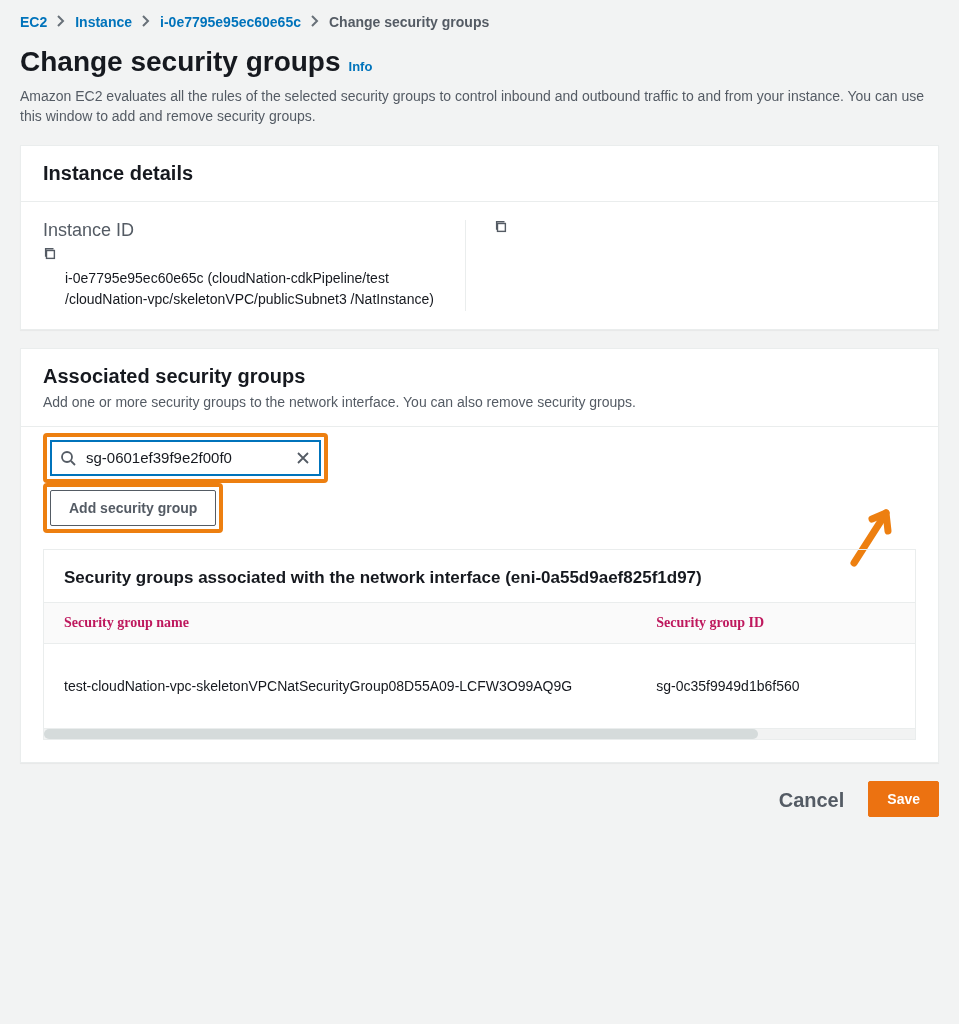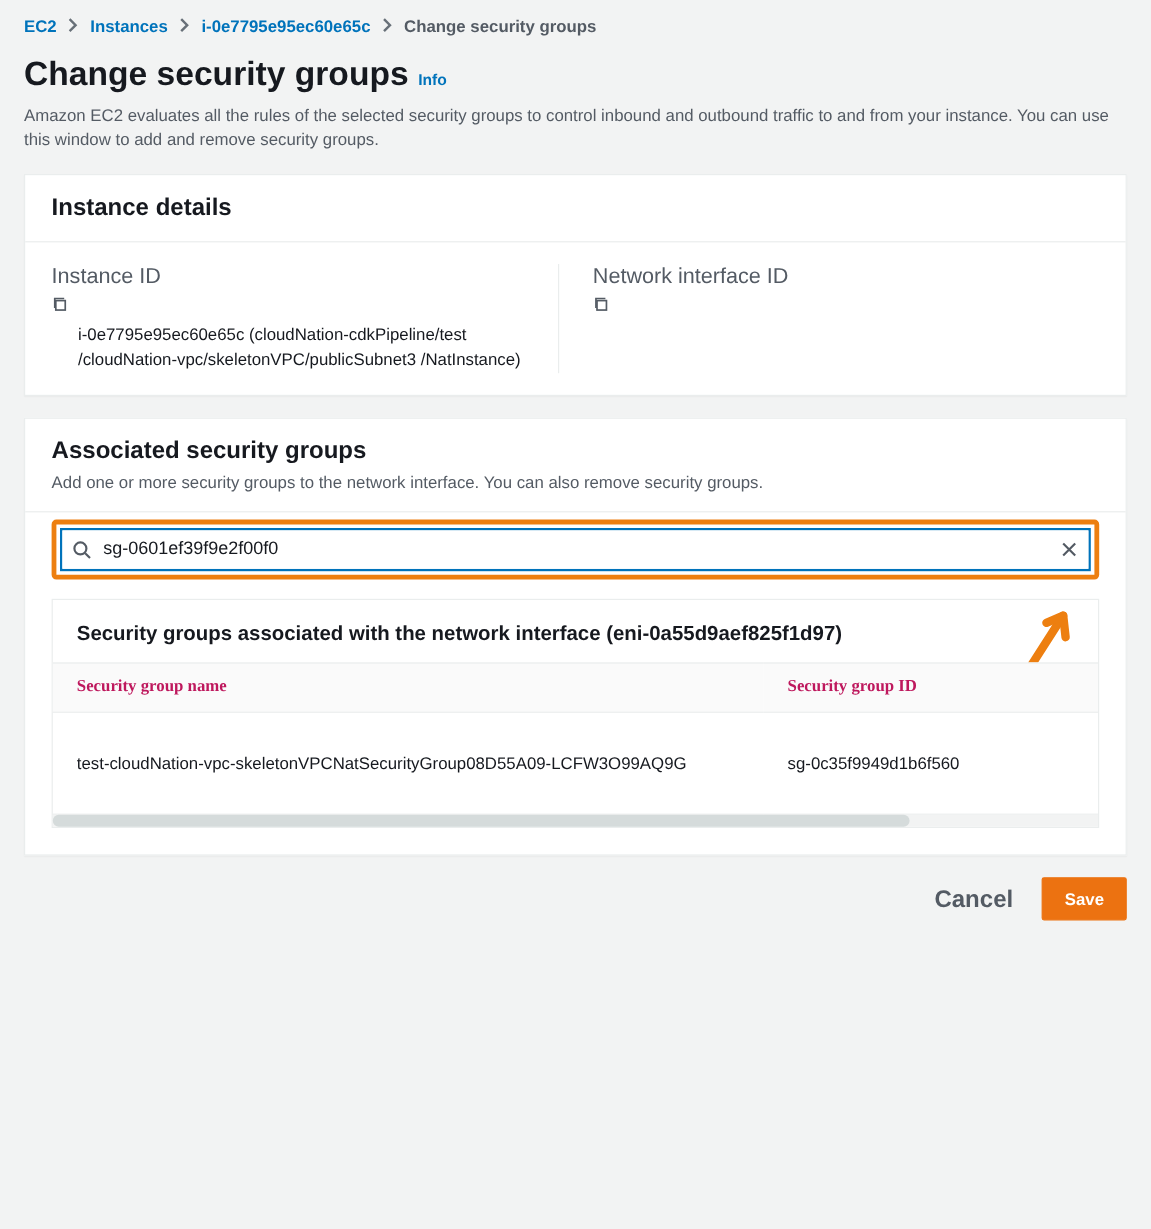--- a/index.html
+++ b/index.html
@@ -35,21 +35,21 @@
   
   .kv-grid { display: flex; }
   .kv-col { flex: 1; padding-right: 20px; }
   .kv-col + .kv-col { border-left: 1px solid #eaeded; padding-left: 28px; }
   .kv-label { font-size: 18px; color: #545b64; margin-bottom: 6px; }
   .kv-copy { margin-bottom: 4px; }
   .kv-value { font-size: 14px; color: #16191f; line-height: 1.55; word-break: break-word; margin-left: 22px; }
   .copy-icon svg { width: 14px; height: 14px; stroke: #545b64; fill: none; }
 
   
-  .search-row { display: flex; align-items: flex-end; padding: 6px 22px 16px 22px; }
+  .search-row { display: flex; align-items: flex-start; padding: 6px 22px 16px 22px; flex-direction: column; }
   .hl-box { border: 4px solid #ed7f10; border-radius: 4px; padding: 3px; }
   .hl-search { flex: 1; }
   .search-wrap { position: relative; display: flex; align-items: center; border: 2px solid #0073bb; height: 36px; background: #fff; }
   .search-wrap .mag { position: absolute; left: 8px; display: flex; }
   .search-wrap .mag svg { width: 16px; height: 16px; stroke: #545b64; fill: none; }
   .search-wrap input { flex: 1; border: none; outline: none; font-size: 15px; padding: 0 34px; height: 100%; color: #16191f; font-family: inherit; }
   .search-wrap .clear { position: absolute; right: 8px; cursor: pointer; display:flex; }
   .search-wrap .clear svg { width: 16px; height: 16px; stroke: #545b64; }
   .btn { display: inline-flex; align-items: center; justify-content: center; height: 36px; padding: 0 18px; border: 1px solid #545b64; background: #fff; color: #545b64; font-weight: 700; font-size: 14px; cursor: pointer; border-radius: 2px; }
   .btn-primary { background: #ec7211; border-color: #ec7211; color: #fff; }
@@ -72,21 +72,21 @@
   .btn-link { border: none; background: transparent; color: #545b64; font-weight: 700; cursor: pointer; font-size: 20px; padding: 8px 14px; }
 </style>
 </head>
 <body>
 
 <nav class="breadcrumb">
   <a href="#" class="crumb-link">EC2</a>
   <span class="sep"><svg viewBox="0 0 8 12">
         <path d="M1 1l5 5-5 5" fill="none" stroke-width="2"></path>
       </svg></span>
-  <a href="#" class="crumb-link">Instances</a>
+  <a href="#" class="crumb-link">Instance</a>
   <span class="sep"><svg viewBox="0 0 8 12">
         <path d="M1 1l5 5-5 5" fill="none" stroke-width="2"></path>
       </svg></span>
   <a href="#" class="crumb-link">i-0e7795e95ec60e65c</a>
   <span class="sep"><svg viewBox="0 0 8 12">
         <path d="M1 1l5 5-5 5" fill="none" stroke-width="2"></path>
       </svg></span>
   <span class="crumb-current">Change security groups</span>
 </nav>
 
@@ -108,21 +108,20 @@
           <span class="copy-icon">
             <svg viewBox="0 0 16 16">
                 <rect x="4" y="4" width="9" height="9" stroke-width="1.6"></rect>
                 <path d="M3 11V2h9" stroke-width="1.6"></path>
               </svg>
           </span>
         </div>
         <div class="kv-value">i-0e7795e95ec60e65c (cloudNation-cdkPipeline/test /cloudNation-vpc/skeletonVPC/publicSubnet3 /NatInstance)</div>
       </div>
       <div class="kv-col">
-        <div class="kv-label">Network interface ID</div>
         <div class="kv-copy">
           <span class="copy-icon">
             <svg viewBox="0 0 16 16">
                 <rect x="4" y="4" width="9" height="9" stroke-width="1.6"></rect>
                 <path d="M3 11V2h9" stroke-width="1.6"></path>
               </svg>
           </span>
         </div>
       </div>
     </div>
@@ -144,20 +143,23 @@
               <path d="M11 11l4 4" stroke-width="1.8"></path>
             </svg>
         </span>
         <input type="text" value="sg-0601ef39f9e2f00f0" style="">
         <span class="clear">
           <svg viewBox="0 0 16 16">
               <path d="M3 3l10 10M13 3L3 13" stroke-width="1.8"></path>
             </svg>
         </span>
       </div>
+    </div>
+    <div class="hl-box">
+      <button class="btn">Add security group</button>
     </div>
   </div>
 
   <div class="arrow-annot" style="top:150px; right:36px;">
     <svg viewBox="0 0 60 70">
       <path d="M12 64 L44 14" stroke="#ed7f10" stroke-width="7" fill="none" stroke-linecap="round"></path>
       <path d="M44 14 L30 20 M44 14 L46 32" stroke="#ed7f10" stroke-width="7" fill="none" stroke-linecap="round"></path>
     </svg>
   </div>
 

